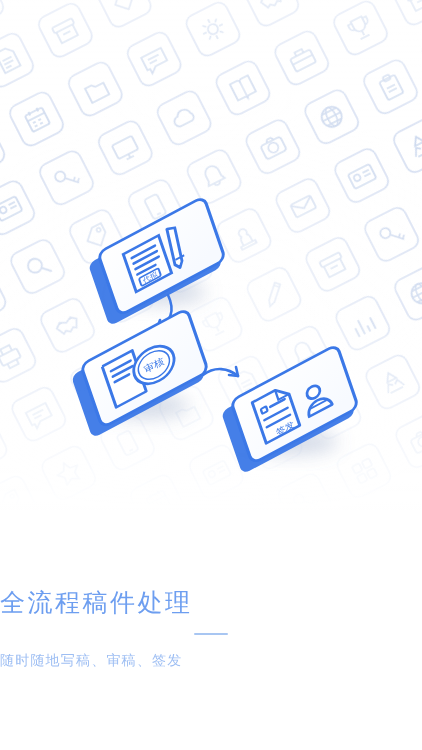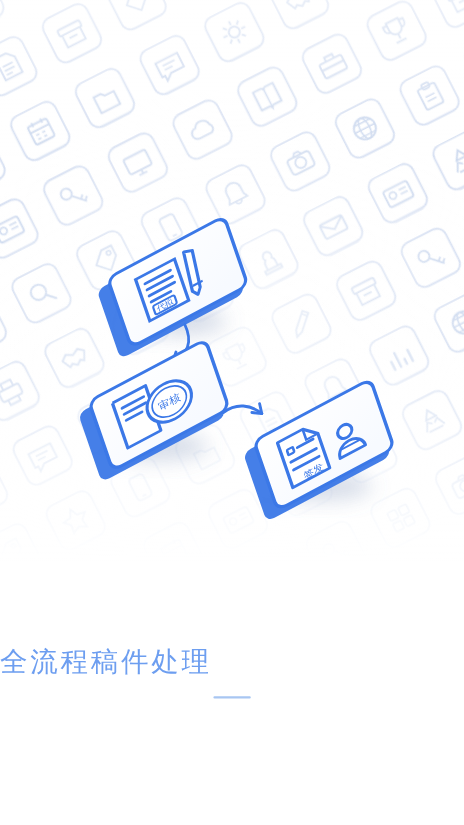--- a/index.html
+++ b/index.html
@@ -961,15 +961,16 @@
           <path d="M14,22 a13,13 0 0 1 26,0 z" fill="#ffffff" stroke="#3b78e7" stroke-width="3" stroke-linejoin="round"></path>
           <path d="M18,14 h18" stroke="#3b78e7" stroke-width="2.2"></path>
         </g>
       </g>
     </g>
   </svg>
 
   <div id="text-block">
     <h1 id="page-title">全流程稿件处理</h1>
     <div id="title-divider"></div>
+    <div class="subtitle-line">随时随地写稿、审稿、签发</div>
   </div>
 
 </div>
 
 </body></html>

